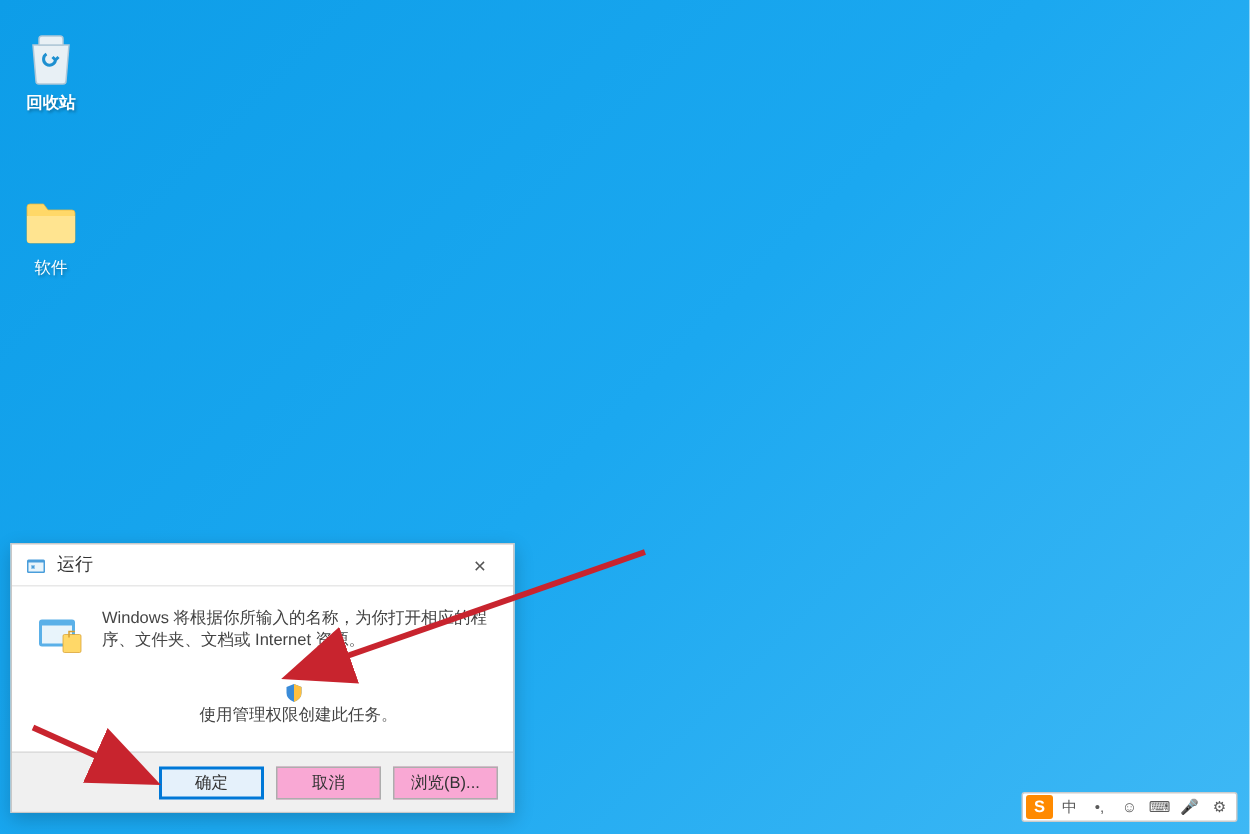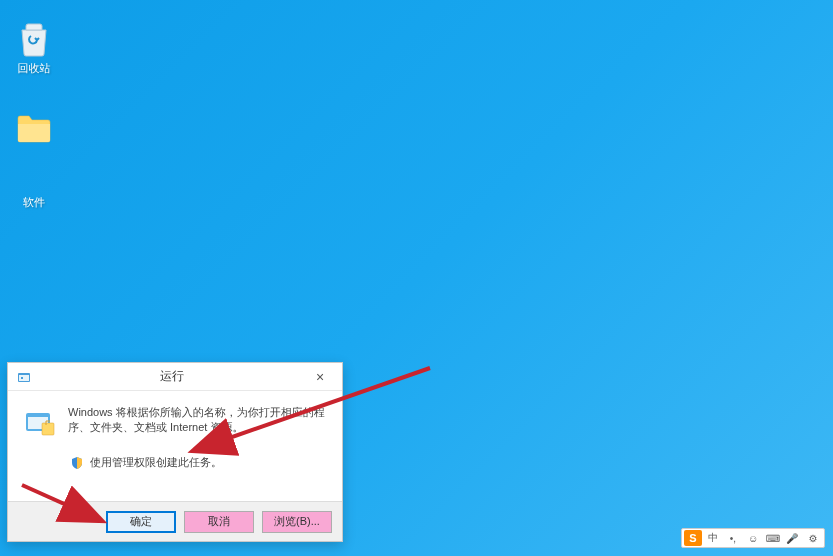--- a/index.html
+++ b/index.html
@@ -28,22 +28,22 @@
       align-items: center;
       justify-content: center;
     }
     .desktop-icon .icon-label {
       color: #fff;
       font-size: 11px;
       text-align: center;
       margin-top: 3px;
       text-shadow: 1px 1px 2px rgba(0,0,0,0.3);
     }
-    .recycle-bin { top: 18px; left: 4px; }
-    .folder-icon { top: 108px; left: 4px; gap: 44px; }
+    .recycle-bin { top: 18px; left: 4px; font-weight: bold; }
+    .folder-icon { top: 128px; left: 4px; }
     
     
     .run-dialog {
       position: absolute;
       left: 7px;
       top: 362px;
       width: 336px;
       height: 180px;
       background: #fff;
       border: 1px solid #c8c8c8;
@@ -61,21 +61,20 @@
       height: 16px;
       margin-right: 6px;
       display: flex;
       align-items: center;
       justify-content: center;
     }
     .dialog-titlebar .title-text {
       flex: 1;
       font-size: 12px;
       color: #333;
-      text-align: center;
     }
     .dialog-titlebar .close-btn {
       width: 28px;
       height: 20px;
       background: none;
       border: none;
       font-size: 14px;
       color: #555;
       cursor: pointer;
       display: flex;
@@ -135,20 +134,21 @@
       transform: translateY(-50%);
       font-size: 9px;
       color: #666;
       pointer-events: none;
     }
     .dialog-row3 {
       display: flex;
       align-items: center;
       padding-left: 48px;
       margin-bottom: 4px;
+      flex-direction: column;
     }
     .shield {
       width: 14px;
       height: 14px;
       margin-right: 6px;
       flex-shrink: 0;
     }
     .admin-text {
       font-size: 11px;
       color: #444;

